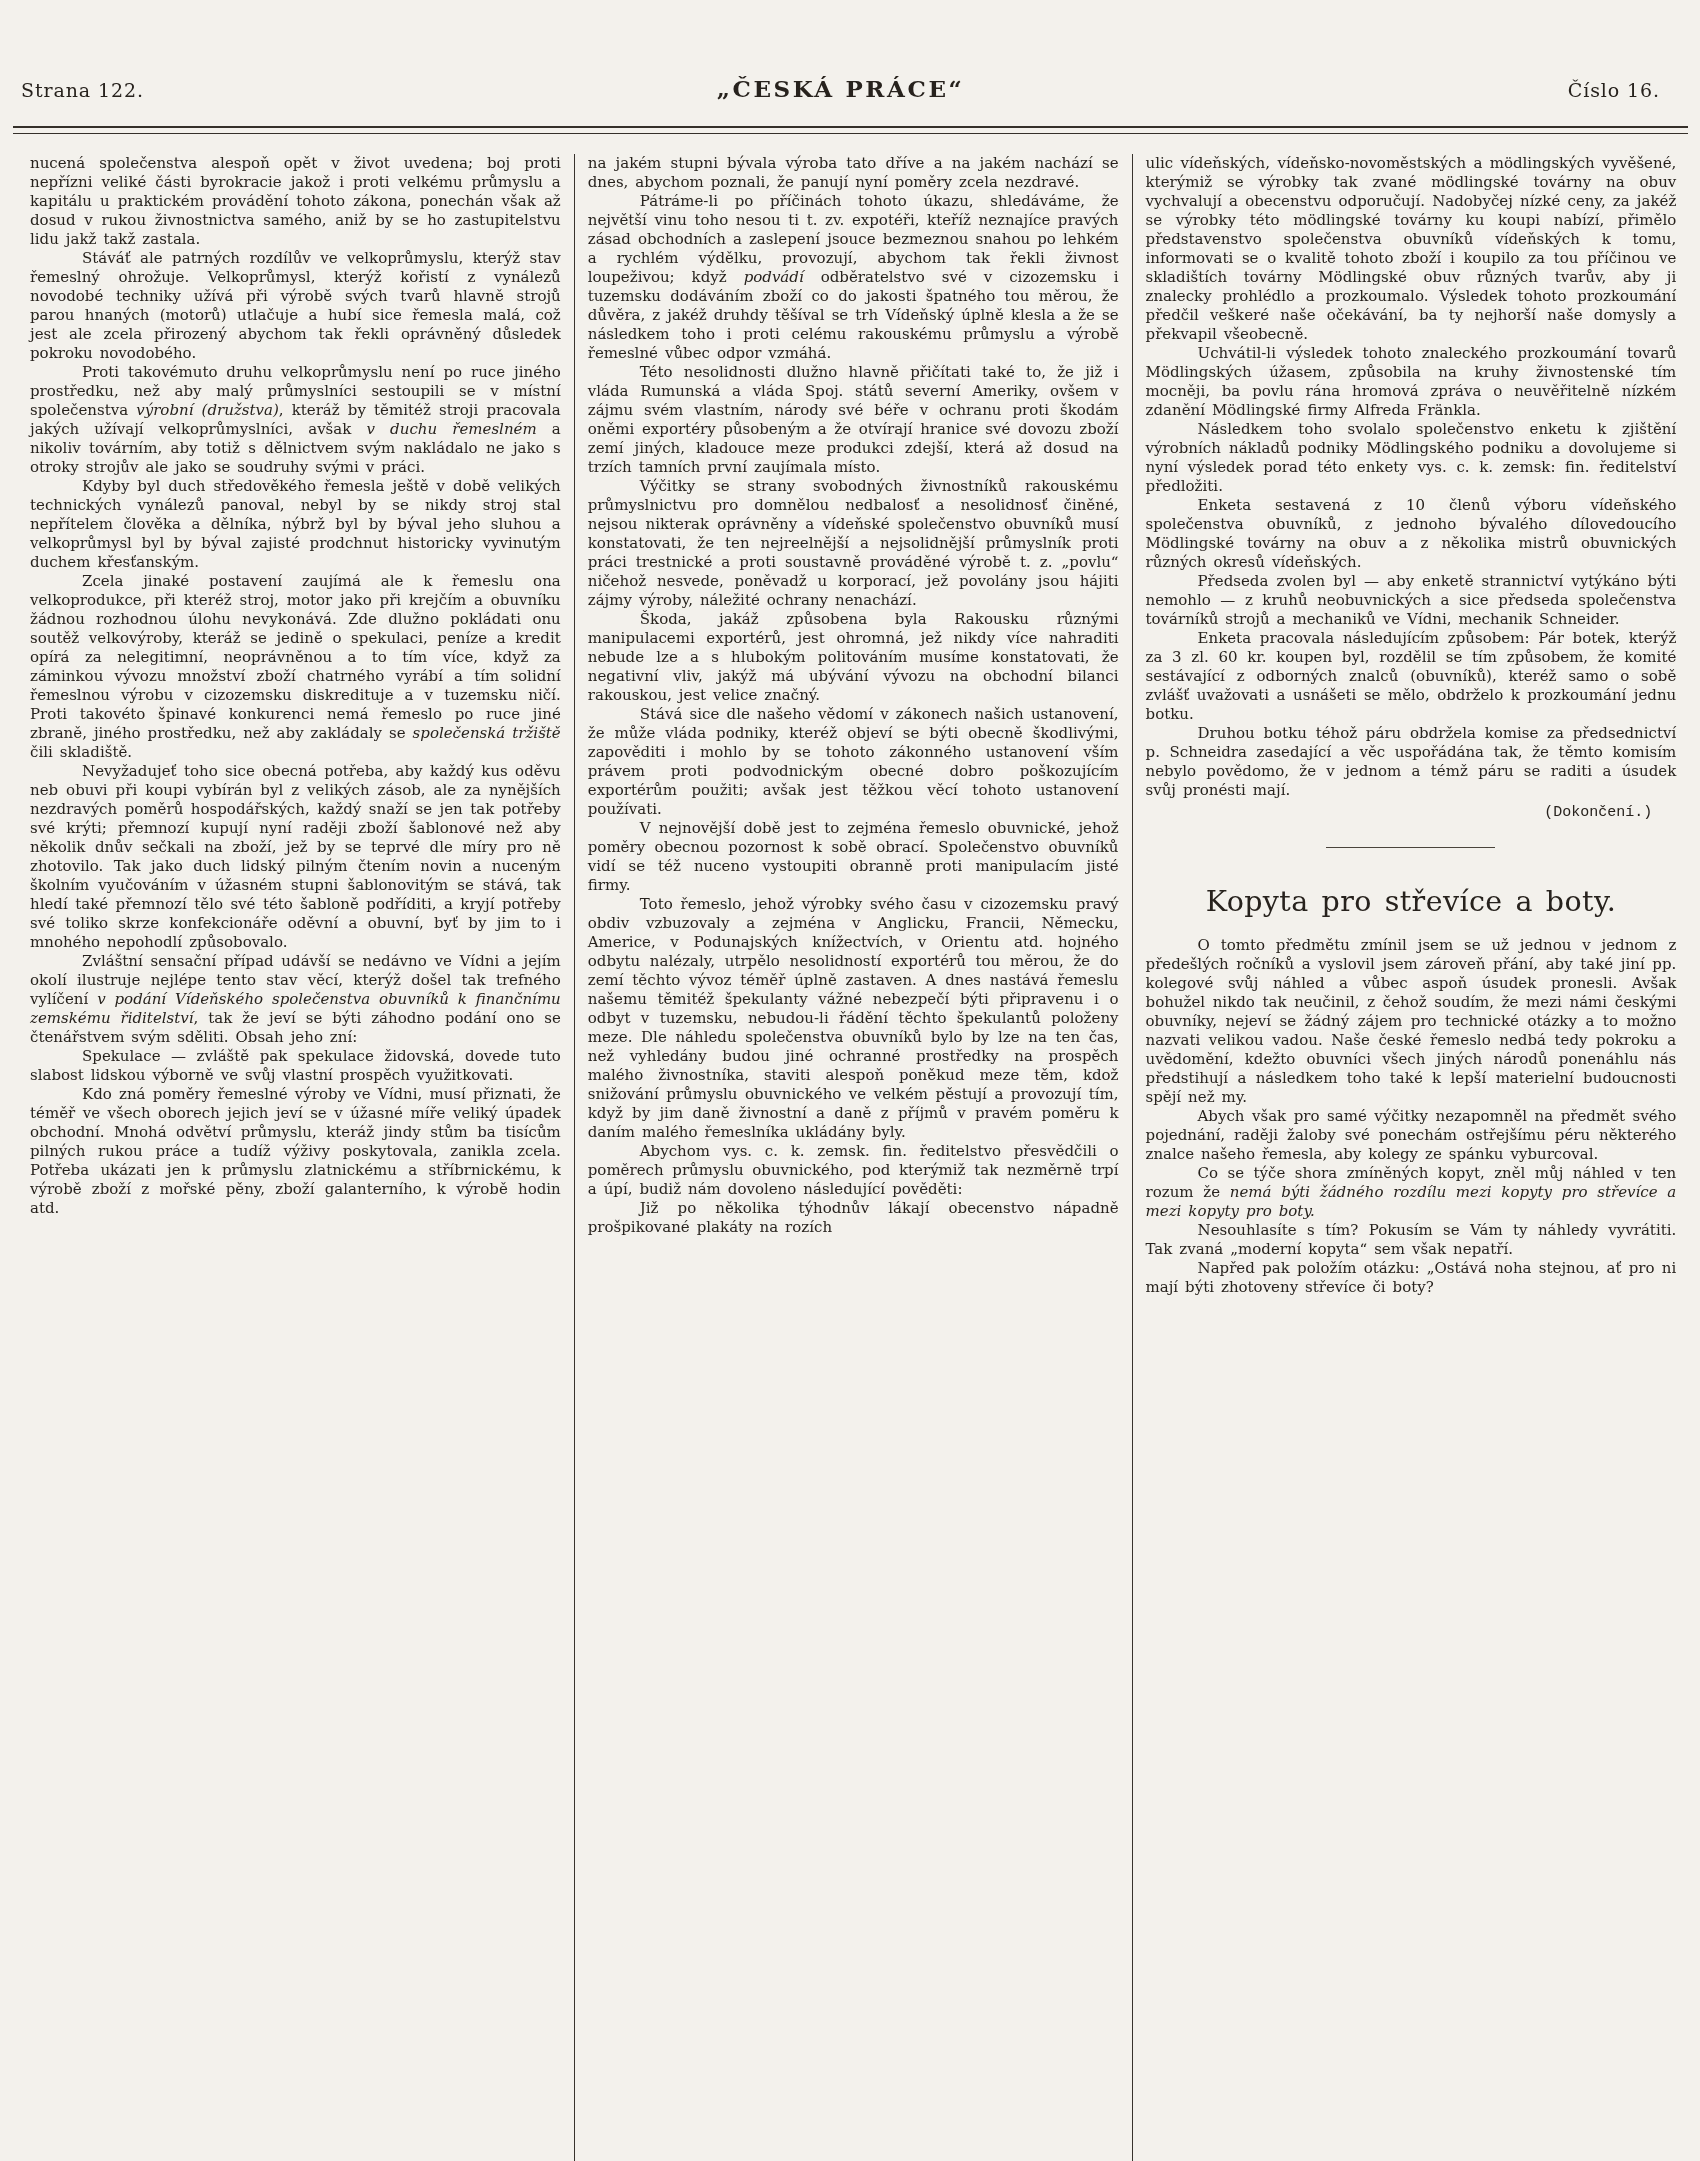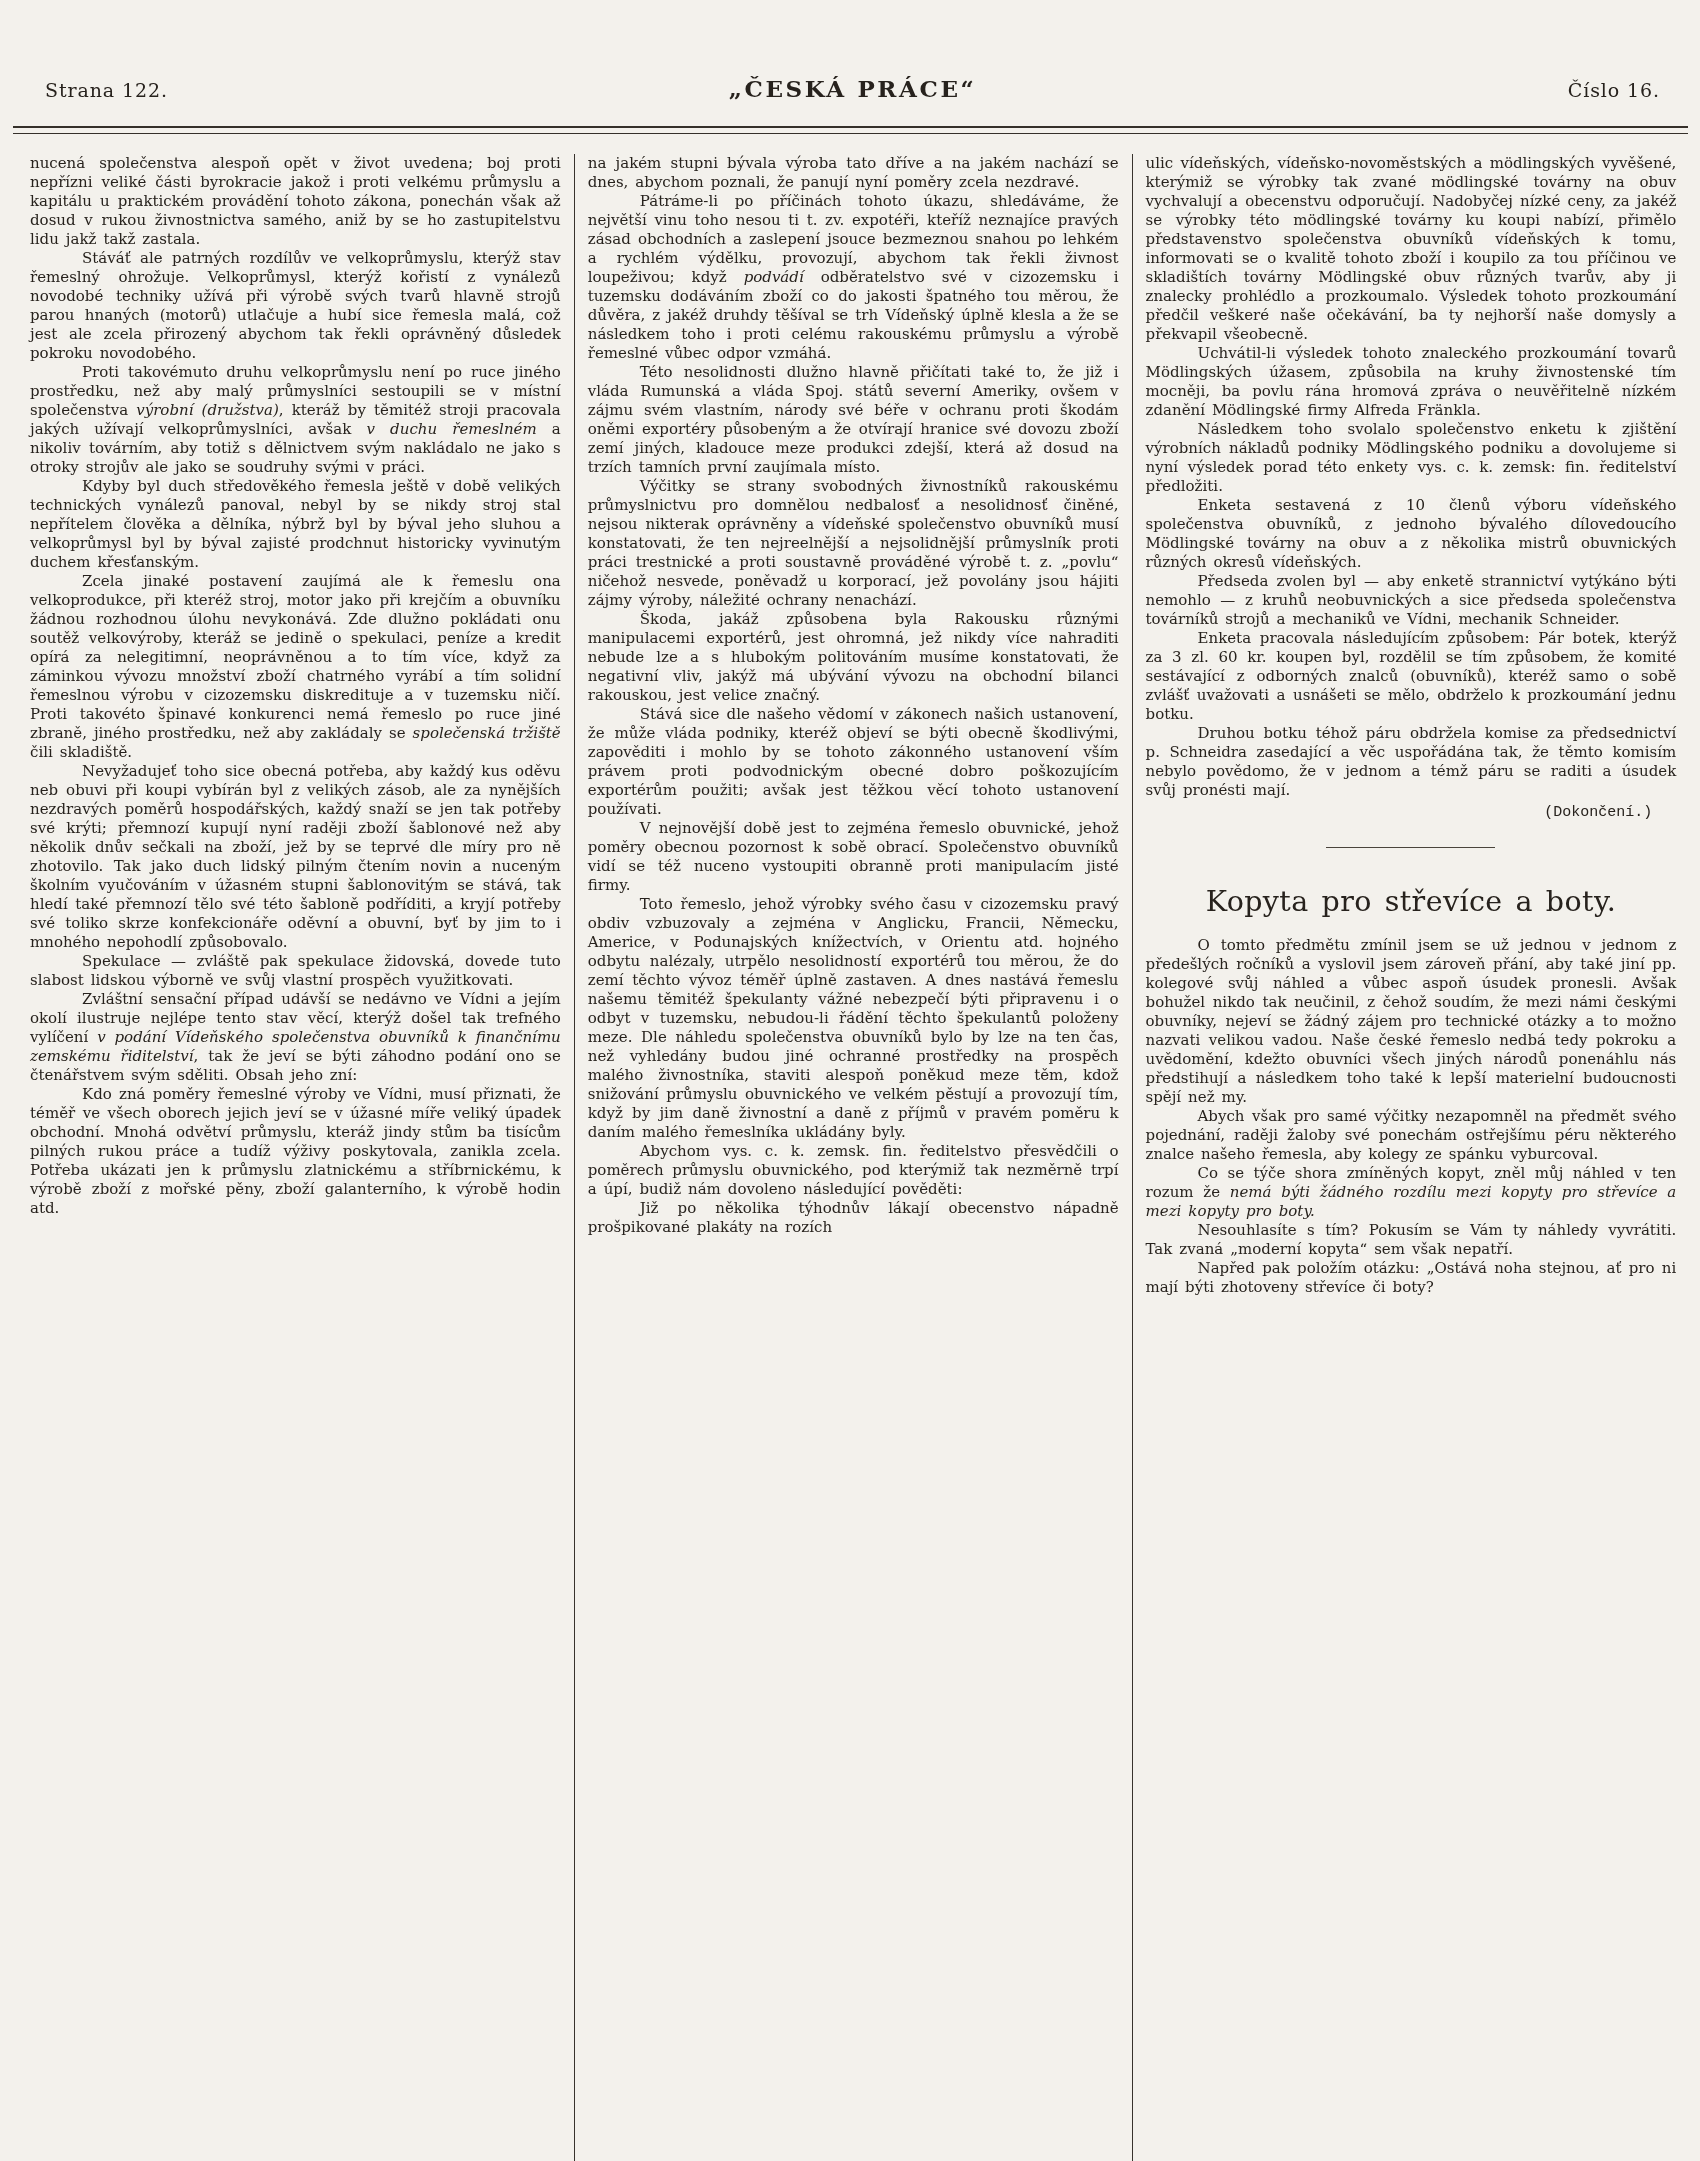--- a/index.html
+++ b/index.html
@@ -6,21 +6,21 @@
   body {
     width: 1701px; height: 2410px;
     background: #f3f1ec;
     color: #27221d;
     font-family: "DejaVu Serif", "Liberation Serif", serif;
     overflow: hidden;
     position: relative;
   }
   .page-header {
     display: flex; align-items: baseline;
-    padding: 65px 41px 0 45px;
+    padding: 65px 41px 0 21px;
     gap: 12px;
   }
   .hdr-left  { width: 389px; font-size: 19px; letter-spacing: 0.9px; }
   .hdr-center{ flex: 1; text-align: center; font-size: 23px; font-weight: bold; letter-spacing: 2.6px; margin-top: 10px; }
   .hdr-right { width: 389px; text-align: right; font-size: 19px; letter-spacing: 0.9px; }
   .double-rule {
     margin: 24px 13px 0 13px;
     height: 5.2px;
     border-top: 2.2px solid #35302a;
     border-bottom: 1.3px solid #35302a;
@@ -75,22 +75,22 @@
 <div class="double-rule"></div>
 
 <main class="columns">
   <div class="col">
       <p class="para no-indent"><span>nucená společenstva alespoň opět v život uvedena; boj proti nepřízni veliké části byrokracie jakož i proti velkému průmyslu a kapitálu u praktickém provádění tohoto zákona, ponechán však až dosud v rukou živnostnictva samého, aniž by se ho zastupitelstvu lidu jakž takž zastala.</span></p>
       <p class="para"><span>Stáváť ale patrných rozdílův ve velkoprůmyslu, kterýž stav řemeslný ohrožuje. Velkoprůmysl, kterýž kořistí z vynálezů novodobé techniky užívá při výrobě svých tvarů hlavně strojů parou hnaných (motorů) utlačuje a hubí sice řemesla malá, což jest ale zcela přirozený abychom tak řekli oprávněný důsledek pokroku novodobého.</span></p>
       <p class="para"><span>Proti takovémuto druhu velkoprůmyslu není po ruce jiného prostředku, než aby malý průmyslníci sestoupili se v místní společenstva </span><span class="em">výrobní (družstva)</span><span>, kteráž by těmitéž stroji pracovala jakých užívají velkoprůmyslníci, avšak </span><span class="em">v duchu řemeslném</span><span> a nikoliv továrním, aby totiž s dělnictvem svým nakládalo ne jako s otroky strojův ale jako se soudruhy svými v práci.</span></p>
       <p class="para"><span>Kdyby byl duch středověkého řemesla ještě v době velikých technických vynálezů panoval, nebyl by se nikdy stroj stal nepřítelem člověka a dělníka, nýbrž byl by býval jeho sluhou a velkoprůmysl byl by býval zajisté prodchnut historicky vyvinutým duchem křesťanským.</span></p>
       <p class="para"><span>Zcela jinaké postavení zaujímá ale k řemeslu ona velkoprodukce, při kteréž stroj, motor jako při krejčím a obuvníku žádnou rozhodnou úlohu nevykonává. Zde dlužno pokládati onu soutěž velkovýroby, kteráž se jedině o spekulaci, peníze a kredit opírá za nelegitimní, neoprávněnou a to tím více, když za záminkou vývozu množství zboží chatrného vyrábí a tím solidní řemeslnou výrobu v cizozemsku diskredituje a v tuzemsku ničí. Proti takovéto špinavé konkurenci nemá řemeslo po ruce jiné zbraně, jiného prostředku, než aby zakládaly se </span><span class="em">společenská tržiště</span><span> čili skladiště.</span></p>
       <p class="para"><span>Nevyžadujeť toho sice obecná potřeba, aby každý kus oděvu neb obuvi při koupi vybírán byl z velikých zásob, ale za nynějších nezdravých poměrů hospodářských, každý snaží se jen tak potřeby své krýti; přemnozí kupují nyní raději zboží šablonové než aby několik dnův sečkali na zboží, jež by se teprvé dle míry pro ně zhotovilo. Tak jako duch lidský pilným čtením novin a nuceným školním vyučováním v úžasném stupni šablonovitým se stává, tak hledí také přemnozí tělo své této šabloně podříditi, a kryjí potřeby své toliko skrze konfekcionáře oděvní a obuvní, byť by jim to i mnohého nepohodlí způsobovalo.</span></p>
+      <p class="para"><span>Zvláštní sensační případ udávší se nedávno ve Vídni a jejím okolí ilustruje nejlépe tento stav věcí, kterýž došel tak trefného vylíčení </span><span class="em">v podání Vídeňského společenstva obuvníků k finančnímu zemskému řiditelství</span><span>, tak že jeví se býti záhodno podání ono se čtenářstvem svým sděliti. Obsah jeho zní:</span></p>
       <p class="para"><span>Spekulace — zvláště pak spekulace židovská, dovede tuto slabost lidskou výborně ve svůj vlastní prospěch využitkovati.</span></p>
-      <p class="para"><span>Zvláštní sensační případ udávší se nedávno ve Vídni a jejím okolí ilustruje nejlépe tento stav věcí, kterýž došel tak trefného vylíčení </span><span class="em">v podání Vídeňského společenstva obuvníků k finančnímu zemskému řiditelství</span><span>, tak že jeví se býti záhodno podání ono se čtenářstvem svým sděliti. Obsah jeho zní:</span></p>
       <p class="para"><span>Kdo zná poměry řemeslné výroby ve Vídni, musí přiznati, že téměř ve všech oborech jejich jeví se v úžasné míře veliký úpadek obchodní. Mnohá odvětví průmyslu, kteráž jindy stům ba tisícům pilných rukou práce a tudíž výživy poskytovala, zanikla zcela. Potřeba ukázati jen k průmyslu zlatnickému a stříbrnickému, k výrobě zboží z mořské pěny, zboží galanterního, k výrobě hodin atd.</span></p>
     </div>
   <div class="col">
       <p class="para no-indent"><span>na jakém stupni bývala výroba tato dříve a na jakém nachází se dnes, abychom poznali, že panují nyní poměry zcela nezdravé.</span></p>
       <p class="para"><span>Pátráme-li po příčinách tohoto úkazu, shledáváme, že největší vinu toho nesou ti t. zv. expotéři, kteříž neznajíce pravých zásad obchodních a zaslepení jsouce bezmeznou snahou po lehkém a rychlém výdělku, provozují, abychom tak řekli živnost loupeživou; když </span><span class="em">podvádí</span><span> odběratelstvo své v cizozemsku i tuzemsku dodáváním zboží co do jakosti špatného tou měrou, že důvěra, z jakéž druhdy těšíval se trh Vídeňský úplně klesla a že se následkem toho i proti celému rakouskému průmyslu a výrobě řemeslné vůbec odpor vzmáhá.</span></p>
       <p class="para"><span>Této nesolidnosti dlužno hlavně přičítati také to, že již i vláda Rumunská a vláda Spoj. států severní Ameriky, ovšem v zájmu svém vlastním, národy své béře v ochranu proti škodám oněmi exportéry působeným a že otvírají hranice své dovozu zboží zemí jiných, kladouce meze produkci zdejší, která až dosud na trzích tamních první zaujímala místo.</span></p>
       <p class="para"><span>Výčitky se strany svobodných živnostníků rakouskému průmyslnictvu pro domnělou nedbalosť a nesolidnosť činěné, nejsou nikterak oprávněny a vídeňské společenstvo obuvníků musí konstatovati, že ten nejreelnější a nejsolidnější průmyslník proti práci trestnické a proti soustavně prováděné výrobě t. z. „povlu“ ničehož nesvede, poněvadž u korporací, jež povolány jsou hájiti zájmy výroby, náležité ochrany nenachází.</span></p>
       <p class="para"><span>Škoda, jakáž způsobena byla Rakousku různými manipulacemi exportérů, jest ohromná, jež nikdy více nahraditi nebude lze a s hlubokým politováním musíme konstatovati, že negativní vliv, jakýž má ubývání vývozu na obchodní bilanci rakouskou, jest velice značný.</span></p>
       <p class="para"><span>Stává sice dle našeho vědomí v zákonech našich ustanovení, že může vláda podniky, kteréž objeví se býti obecně škodlivými, zapověditi i mohlo by se tohoto zákonného ustanovení vším právem proti podvodnickým obecné dobro poškozujícím exportérům použiti; avšak jest těžkou věcí tohoto ustanovení používati.</span></p>
       <p class="para"><span>V nejnovější době jest to zejména řemeslo obuvnické, jehož poměry obecnou pozornost k sobě obrací. Společenstvo obuvníků vidí se též nuceno vystoupiti obranně proti manipulacím jisté firmy.</span></p>

